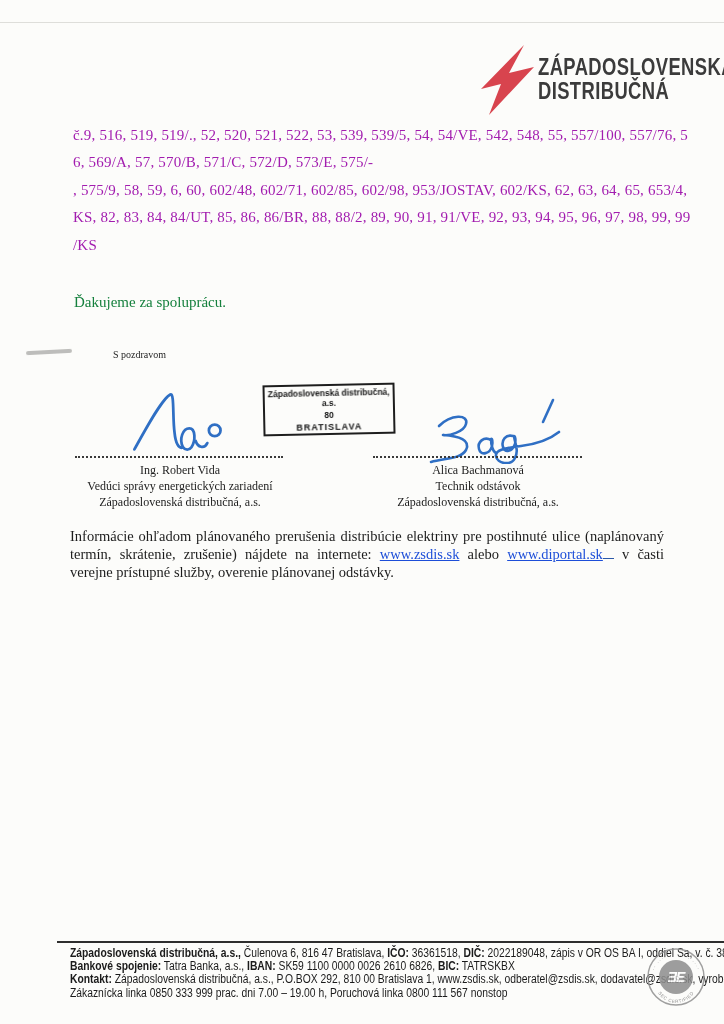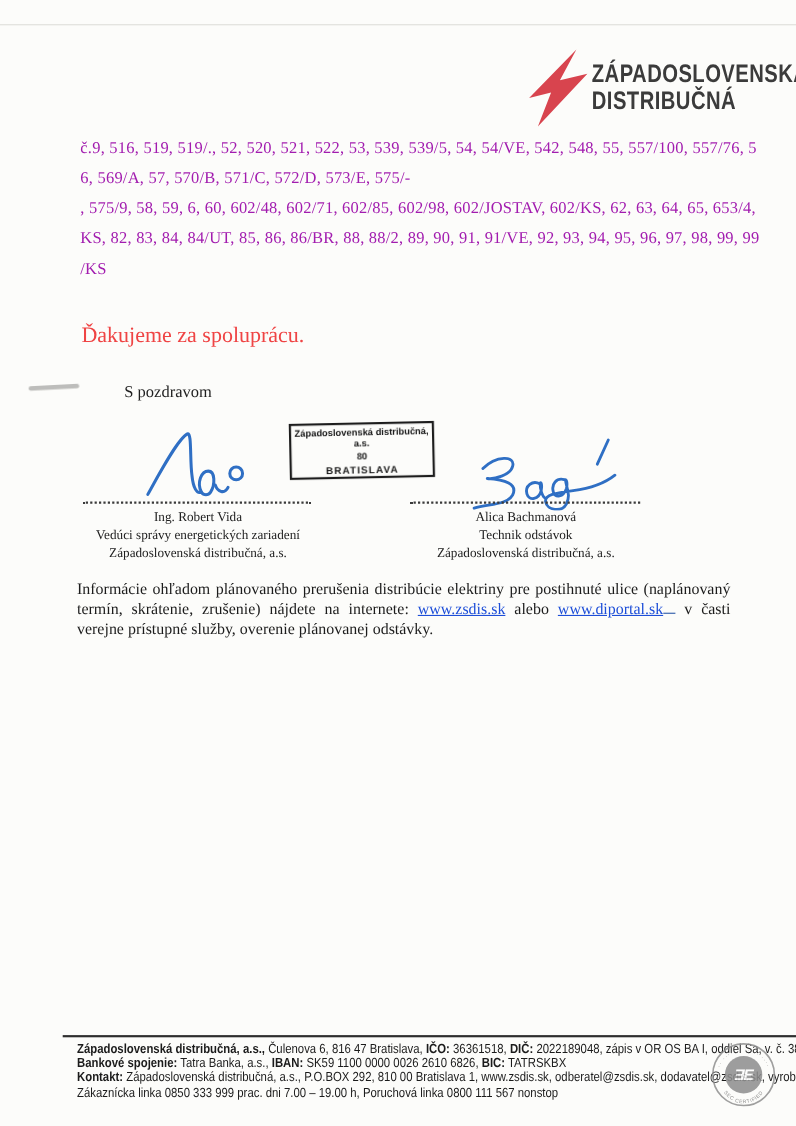--- a/index.html
+++ b/index.html
@@ -16,22 +16,22 @@
   #logo-text{
     position:absolute;left:60px;top:11px;
     font-family:"Liberation Sans", sans-serif;font-weight:700;
     font-size:23px;line-height:24px;color:#3b3b3b;
     transform:scaleX(0.80);transform-origin:left top;white-space:nowrap;
     letter-spacing:0.5px;
   }
   
   #address-block{left:73px;top:122px;width:600px;font-size:15px;line-height:27.4px;color:#a21caf;letter-spacing:0.2px;}
   .addr-line{white-space:pre;}
-  #thanks{left:74px;top:294px;font-size:20px;color:#ef4444;}
-  #regards{left:113px;top:349px;font-size:15px;color:#1f1f1f;}
+  #thanks{left:74px;top:294px;font-size:15px;color:#15803d;}
+  #regards{left:113px;top:349px;font-size:10px;color:#1f1f1f;}
   
   #pencil-dash{left:26px;top:350px;width:46px;height:4px;background:#a9a9a6;border-radius:2px;transform:rotate(-3deg);opacity:.75;filter:blur(.4px);}
   
   #stamp{
     left:263px;top:384px;width:128px;height:47px;border:2px solid #1d1d1d;
     transform:rotate(-1.2deg);display:flex;flex-direction:column;justify-content:center;
     text-align:center;font-family:"Liberation Sans", sans-serif;color:#161616;
     filter:blur(.2px);
   }
   #stamp .s1{font-size:8.5px;font-weight:700;letter-spacing:0px;}
@@ -76,21 +76,21 @@
     </svg>
     <div id="logo-text">
       <div>ZÁPADOSLOVENSKÁ</div>
       <div>DISTRIBUČNÁ</div>
     </div>
   </div>
 
   <div class="abs" id="address-block">
     <div class="addr-line">č.9, 516, 519, 519/., 52, 520, 521, 522, 53, 539, 539/5, 54, 54/VE, 542, 548, 55, 557/100, 557/76, 5</div>
     <div class="addr-line">6, 569/A, 57, 570/B, 571/C, 572/D, 573/E, 575/-</div>
-    <div class="addr-line">, 575/9, 58, 59, 6, 60, 602/48, 602/71, 602/85, 602/98, 602/JOSTAV, 602/KS, 62, 63, 64, 65, 653/4,</div>
+    <div class="addr-line">, 575/9, 58, 59, 6, 60, 602/48, 602/71, 602/85, 602/98, 953/JOSTAV, 602/KS, 62, 63, 64, 65, 653/4,</div>
     <div class="addr-line">KS, 82, 83, 84, 84/UT, 85, 86, 86/BR, 88, 88/2, 89, 90, 91, 91/VE, 92, 93, 94, 95, 96, 97, 98, 99, 99</div>
     <div class="addr-line">/KS</div>
   </div>
 
   <div class="abs" id="thanks">Ďakujeme za spoluprácu.</div>
   <div class="abs" id="regards">S pozdravom</div>
 
   <div class="abs" id="pencil-dash"></div>
 
   <svg class="abs sig" style="left:128px;top:386px;" width="110" height="74" viewBox="0 0 100 70">

